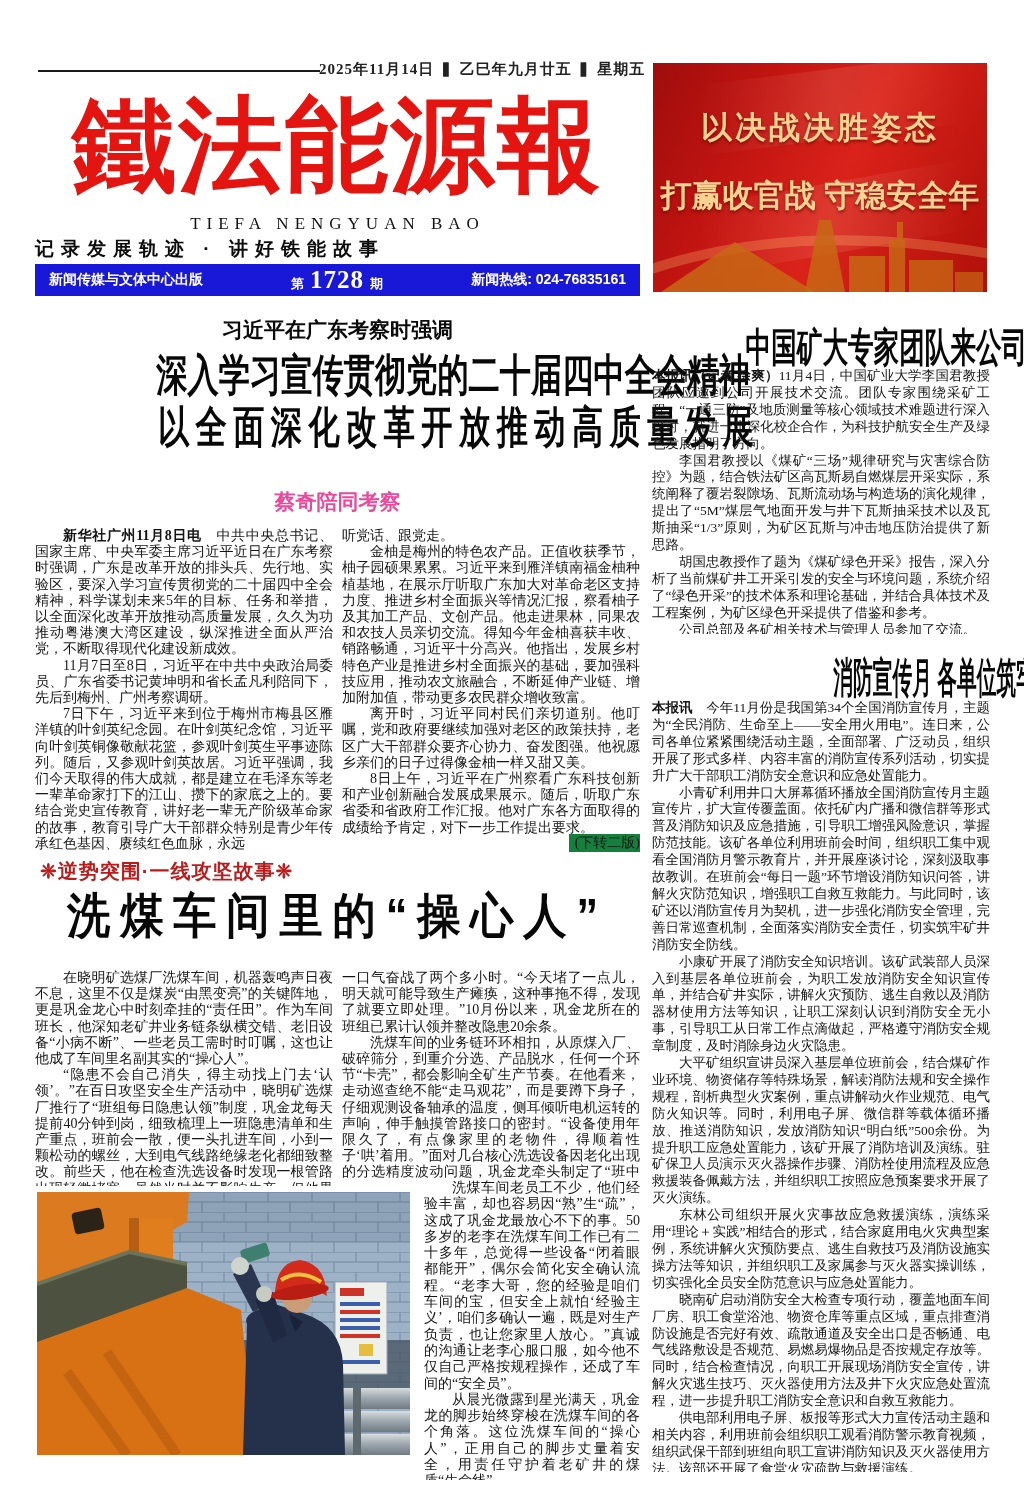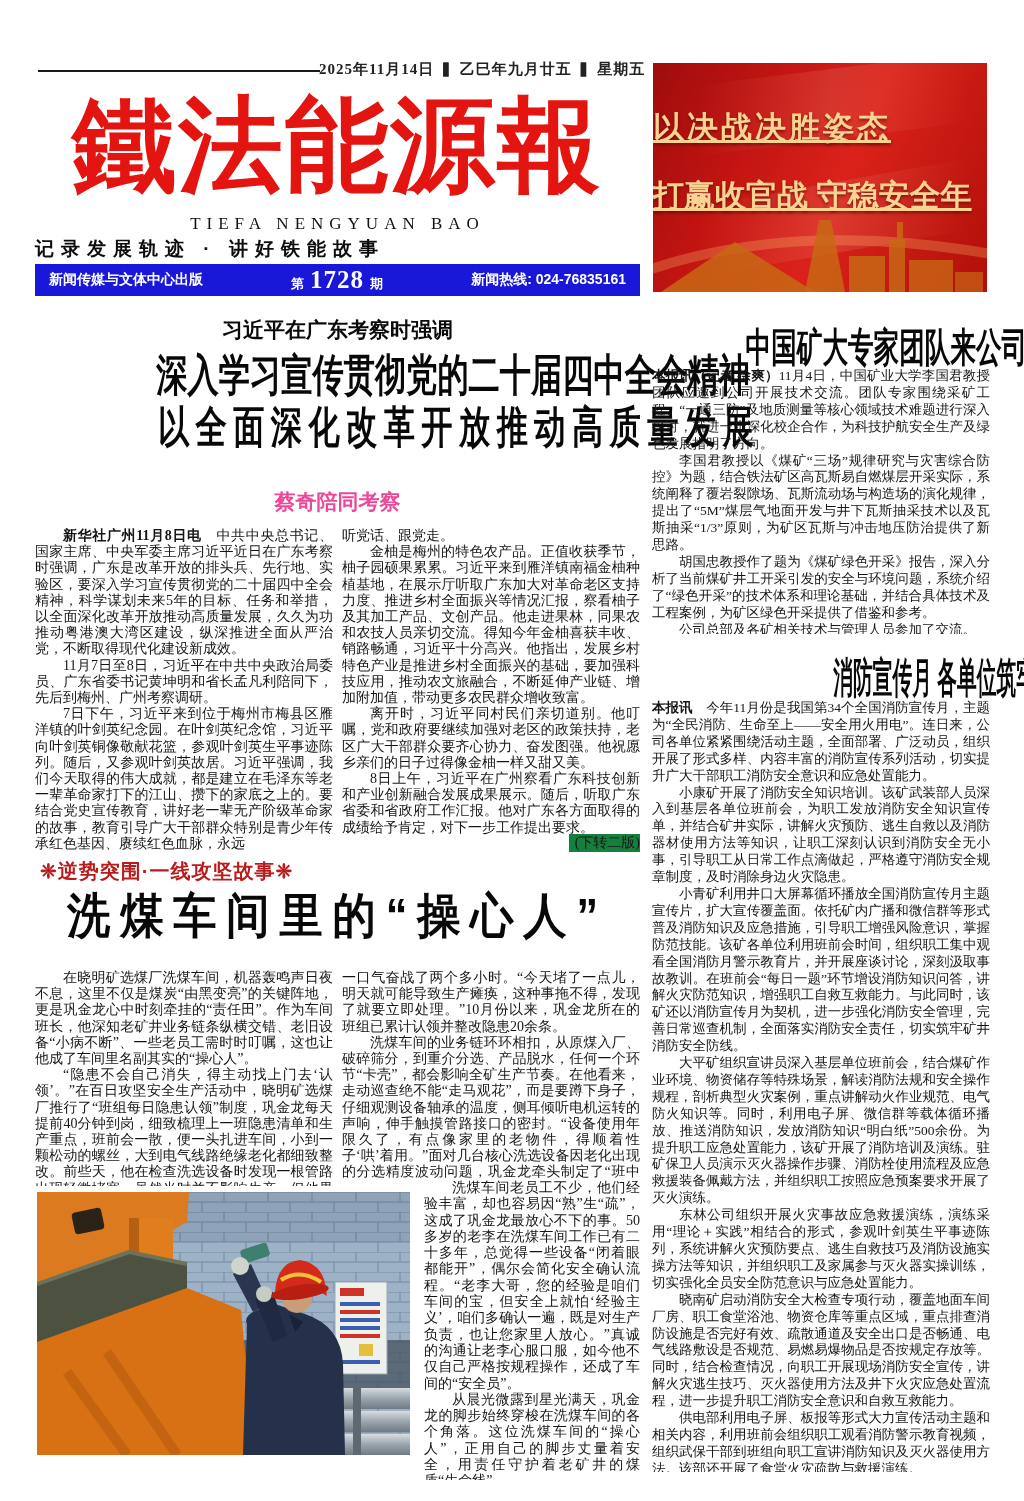--- a/index.html
+++ b/index.html
@@ -27,23 +27,23 @@
   .issue .num { font:700 25px "Liberation Serif", serif; letter-spacing:1px; }
   .issue .sm  { font-size:13px; }
 
   
   .banner { left:653px; top:63px; width:334px; height:229px; overflow:hidden;
             background:linear-gradient(115deg,#9e0d0c 0%,#c11411 28%,#da221a 55%,#b01009 100%); }
   .streak { position:absolute; width:440px; height:70px;
             background:linear-gradient(100deg, rgba(255,255,255,0) 20%, rgba(255,230,200,.12) 50%, rgba(255,255,255,0) 80%); }
   .s1 { left:-40px; top:6px;  transform:rotate(-7deg); }
   .s2 { left:-40px; top:120px; transform:rotate(-10deg); }
-  .banner-line { position:absolute; left:0; width:100%; text-align:left;
+  .banner-line { position:absolute; left:0; width:100%; text-align:center;
                  font:900 31px "Liberation Sans", sans-serif; color:#f8d392;
-                 text-shadow:0 2px 3px rgba(90,10,5,.65); white-space:nowrap;text-decoration:underline; }
+                 text-shadow:0 2px 3px rgba(90,10,5,.65); white-space:nowrap; }
   .bl1 { top:44px; letter-spacing:3px; }
   .bl2 { top:112px; letter-spacing:0; }
   .banner-sil { position:absolute; left:0; bottom:0; }
   .sq { display:inline-block; white-space:nowrap; font-weight:900; transform-origin:50% 50%;
         font-family:"Liberation Sans", sans-serif; color:#080808; }
   .para { margin:0; text-indent:2em; }
   .para.noind { text-indent:0; }
   .para b { font-weight:700; }
   .body-text { font-family:"Liberation Serif", serif; text-align:justify; color:#151515; }
 
@@ -223,21 +223,21 @@
   <div class="abs r-body rb1 body-text">
     <p class="para noind"><b>本报讯（记者 徐爽）</b><span>11月4日，中国矿业大学李国君教授团队应邀到公司开展技术交流。团队专家围绕采矿工程、“一通三防”及地质测量等核心领域技术难题进行深入探讨，就进一步深化校企合作，为科技护航安全生产及绿色发展指明了方向。</span></p>
     <p class="para"><span>李国君教授以《煤矿“三场”规律研究与灾害综合防控》为题，结合铁法矿区高瓦斯易自燃煤层开采实际，系统阐释了覆岩裂隙场、瓦斯流动场与构造场的演化规律，提出了“5M”煤层气地面开发与井下瓦斯抽采技术以及瓦斯抽采“1/3”原则，为矿区瓦斯与冲击地压防治提供了新思路。</span></p>
     <p class="para"><span>胡国忠教授作了题为《煤矿绿色开采》报告，深入分析了当前煤矿井工开采引发的安全与环境问题，系统介绍了“绿色开采”的技术体系和理论基础，并结合具体技术及工程案例，为矿区绿色开采提供了借鉴和参考。</span></p>
     <p class="para"><span>公司总部及各矿相关技术与管理人员参加了交流。</span></p>
   </div>
 
   <div class="abs r-title rt2"><span class="sq">消防宣传月 各单位筑牢全员“防火墙”</span></div>
   <div class="abs r-body rb2 body-text">
     <p class="para noind"><b>本报讯</b><span>　今年11月份是我国第34个全国消防宣传月，主题为“全民消防、生命至上——安全用火用电”。连日来，公司各单位紧紧围绕活动主题，全面部署、广泛动员，组织开展了形式多样、内容丰富的消防宣传系列活动，切实提升广大干部职工消防安全意识和应急处置能力。</span></p>
+    <p class="para"><span>小青矿利用井口大屏幕循环播放全国消防宣传月主题宣传片，扩大宣传覆盖面。依托矿内广播和微信群等形式普及消防知识及应急措施，引导职工增强风险意识，掌握防范技能。该矿各单位利用班前会时间，组织职工集中观看全国消防月警示教育片，并开展座谈讨论，深刻汲取事故教训。在班前会“每日一题”环节增设消防知识问答，讲解火灾防范知识，增强职工自救互救能力。与此同时，该矿还以消防宣传月为契机，进一步强化消防安全管理，完善日常巡查机制，全面落实消防安全责任，切实筑牢矿井消防安全防线。</span></p>
     <p class="para"><span>小康矿开展了消防安全知识培训。该矿武装部人员深入到基层各单位班前会，为职工发放消防安全知识宣传单，并结合矿井实际，讲解火灾预防、逃生自救以及消防器材使用方法等知识，让职工深刻认识到消防安全无小事，引导职工从日常工作点滴做起，严格遵守消防安全规章制度，及时消除身边火灾隐患。</span></p>
-    <p class="para"><span>小青矿利用井口大屏幕循环播放全国消防宣传月主题宣传片，扩大宣传覆盖面。依托矿内广播和微信群等形式普及消防知识及应急措施，引导职工增强风险意识，掌握防范技能。该矿各单位利用班前会时间，组织职工集中观看全国消防月警示教育片，并开展座谈讨论，深刻汲取事故教训。在班前会“每日一题”环节增设消防知识问答，讲解火灾防范知识，增强职工自救互救能力。与此同时，该矿还以消防宣传月为契机，进一步强化消防安全管理，完善日常巡查机制，全面落实消防安全责任，切实筑牢矿井消防安全防线。</span></p>
     <p class="para"><span>大平矿组织宣讲员深入基层单位班前会，结合煤矿作业环境、物资储存等特殊场景，解读消防法规和安全操作规程，剖析典型火灾案例，重点讲解动火作业规范、电气防火知识等。同时，利用电子屏、微信群等载体循环播放、推送消防知识，发放消防知识“明白纸”500余份。为提升职工应急处置能力，该矿开展了消防培训及演练。驻矿保卫人员演示灭火器操作步骤、消防栓使用流程及应急救援装备佩戴方法，并组织职工按照应急预案要求开展了灭火演练。</span></p>
-    <p class="para"><span>东林公司组织开展火灾事故应急救援演练，演练采用“理论＋实践”相结合的形式，参观叶剑英生平事迹陈列，系统讲解火灾预防要点、逃生自救技巧及消防设施实操方法等知识，并组织职工及家属参与灭火器实操训练，切实强化全员安全防范意识与应急处置能力。</span></p>
+    <p class="para"><span>东林公司组织开展火灾事故应急救援演练，演练采用“理论＋实践”相结合的形式，结合家庭用电火灾典型案例，系统讲解火灾预防要点、逃生自救技巧及消防设施实操方法等知识，并组织职工及家属参与灭火器实操训练，切实强化全员安全防范意识与应急处置能力。</span></p>
     <p class="para"><span>晓南矿启动消防安全大检查专项行动，覆盖地面车间厂房、职工食堂浴池、物资仓库等重点区域，重点排查消防设施是否完好有效、疏散通道及安全出口是否畅通、电气线路敷设是否规范、易燃易爆物品是否按规定存放等。同时，结合检查情况，向职工开展现场消防安全宣传，讲解火灾逃生技巧、灭火器使用方法及井下火灾应急处置流程，进一步提升职工消防安全意识和自救互救能力。</span></p>
     <p class="para"><span>供电部利用电子屏、板报等形式大力宣传活动主题和相关内容，利用班前会组织职工观看消防警示教育视频，组织武保干部到班组向职工宣讲消防知识及灭火器使用方法。该部还开展了食堂火灾疏散与救援演练。</span></p>
   </div>
 
 </div>
 
 </body></html>

